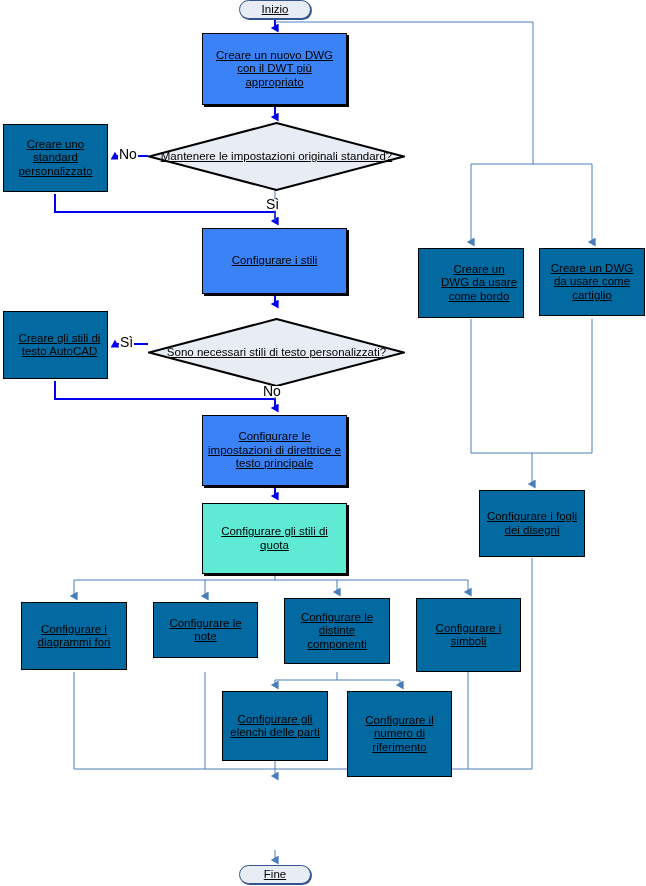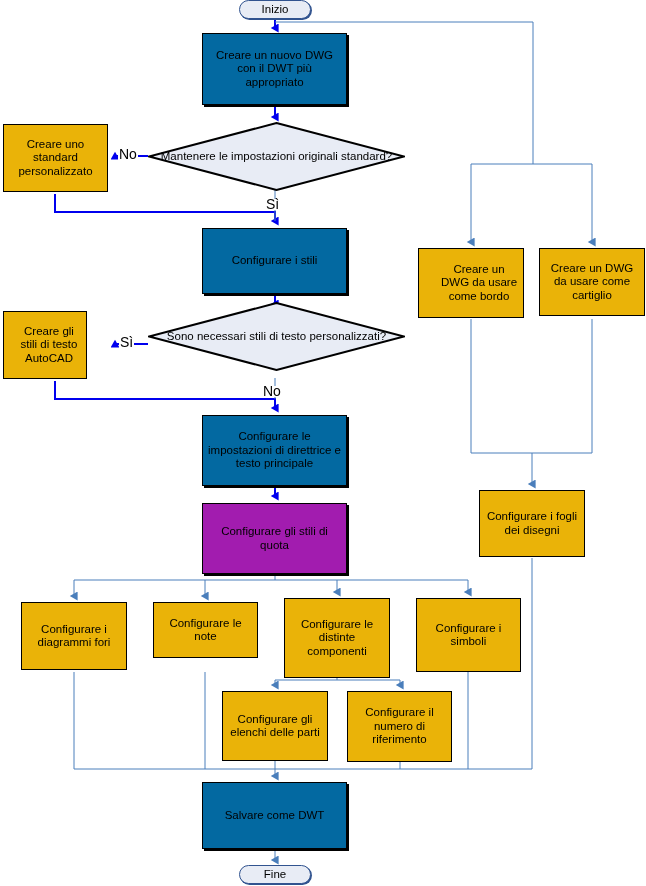--- a/index.html
+++ b/index.html
@@ -28,32 +28,33 @@
     position: absolute;
     box-sizing: border-box;
     display: flex;
     align-items: center;
     justify-content: center;
     text-align: center;
     color: #000000;
     font-size: 11.5px;
     line-height: 13.5px;
     z-index: 5;
+    text-decoration: underline;
   }
   .proc {
+    background: #3b82f6;
+    border: 1px solid #000000;
+    box-shadow: 2px 2px 0 0 #000000;
+  }
+  .proc-thin {
     background: #0369a1;
     border: 1px solid #000000;
-    box-shadow: 2px 2px 0 0 #000000;
-  }
-  .proc-thin {
-    background: #eab308;
-    border: 1px solid #000000;
   }
   .proc-hi {
-    background: #a21caf;
+    background: #5eead4;
     border: 1px solid #000000;
     box-shadow: 2px 2px 0 0 #000000;
   }
   .term {
     background: #e8ecf5;
     border: 1px solid #31538f;
     border-radius: 999px;
     box-shadow: 1px 1px 0 0 #31538f;
   }
   .dec {
@@ -177,72 +178,69 @@
   </div>
 
   <div class="node proc" style="left:202px; top:415px; width:145px; height:71px;">
     <span class="inner">Configurare le impostazioni di direttrice e testo principale</span>
   </div>
 
   <div class="node proc-hi" style="left:202px; top:503px; width:145px; height:71px;">
     <span class="inner">Configurare gli stili di quota</span>
   </div>
 
-  <div class="node proc" style="left:202px; top:782px; width:145px; height:67px;">
-    <span class="inner">Salvare come DWT</span>
-  </div>
 
   <div class="node proc-thin" style="left:3px; top:124px; width:105px; height:68px;">
     <span class="inner">Creare uno standard personalizzato</span>
   </div>
 
-  <div class="node proc-thin" style="left:3px; top:311px; width:84px; height:68px;padding-left:8px;">
+  <div class="node proc-thin" style="left:3px; top:311px; width:105px; height:68px;padding-left:8px;">
     <span class="inner">Creare gli stili di testo AutoCAD</span>
   </div>
 
   <div class="node dec" style="left:148px; top:122px; width:257px; height:69px;">
     <svg width="257" height="69" viewBox="0 0 257 69" xmlns="http://www.w3.org/2000/svg">
       <polygon points="128.5,1 256,34.5 128.5,68 1,34.5" fill="#e8ecf5" stroke="#000000" stroke-width="2"></polygon>
     </svg>
     <span class="dectext">Mantenere le impostazioni originali standard?</span>
   </div>
 
-  <div class="node dec" style="left:148px; top:302px; width:257px; height:69px;">
+  <div class="node dec" style="left:148px; top:318px; width:257px; height:69px;">
     <svg width="257" height="69" viewBox="0 0 257 69" xmlns="http://www.w3.org/2000/svg">
       <polygon points="128.5,1 256,34.5 128.5,68 1,34.5" fill="#e8ecf5" stroke="#000000" stroke-width="2"></polygon>
     </svg>
     <span class="dectext">Sono necessari stili di testo personalizzati?</span>
   </div>
 
   <span class="edge-label" style="left:118px; top:149px;">No</span>
   <span class="edge-label" style="left:265px; top:199px;">Sì</span>
   <span class="edge-label" style="left:119px; top:337px;">Sì</span>
   <span class="edge-label" style="left:262px; top:386px;">No</span>
 
   <div class="node proc-thin" style="left:21px; top:602px; width:106px; height:68px;">
     <span class="inner">Configurare i diagrammi fori</span>
   </div>
 
   <div class="node proc-thin" style="left:153px; top:602px; width:105px; height:56px;">
     <span class="inner">Configurare le note</span>
   </div>
 
-  <div class="node proc-thin" style="left:284px; top:598px; width:106px; height:80px;">
+  <div class="node proc-thin" style="left:284px; top:598px; width:106px; height:66px;">
     <span class="inner">Configurare le distinte componenti</span>
   </div>
 
   <div class="node proc-thin" style="left:416px; top:598px; width:105px; height:74px;">
     <span class="inner">Configurare i simboli</span>
   </div>
 
   <div class="node proc-thin" style="left:222px; top:691px; width:106px; height:70px;">
     <span class="inner">Configurare gli elenchi delle parti</span>
   </div>
 
-  <div class="node proc-thin" style="left:347px; top:691px; width:105px; height:71px;">
+  <div class="node proc-thin" style="left:347px; top:691px; width:105px; height:86px;">
     <span class="inner">Configurare il numero di riferimento</span>
   </div>
 
   <div class="node proc-thin" style="left:418px; top:248px; width:106px; height:70px;padding-left:16px;">
     <span class="inner">Creare un DWG da usare come bordo</span>
   </div>
 
   <div class="node proc-thin" style="left:539px; top:248px; width:106px; height:68px;">
     <span class="inner">Creare un DWG da usare come cartiglio</span>
   </div>

